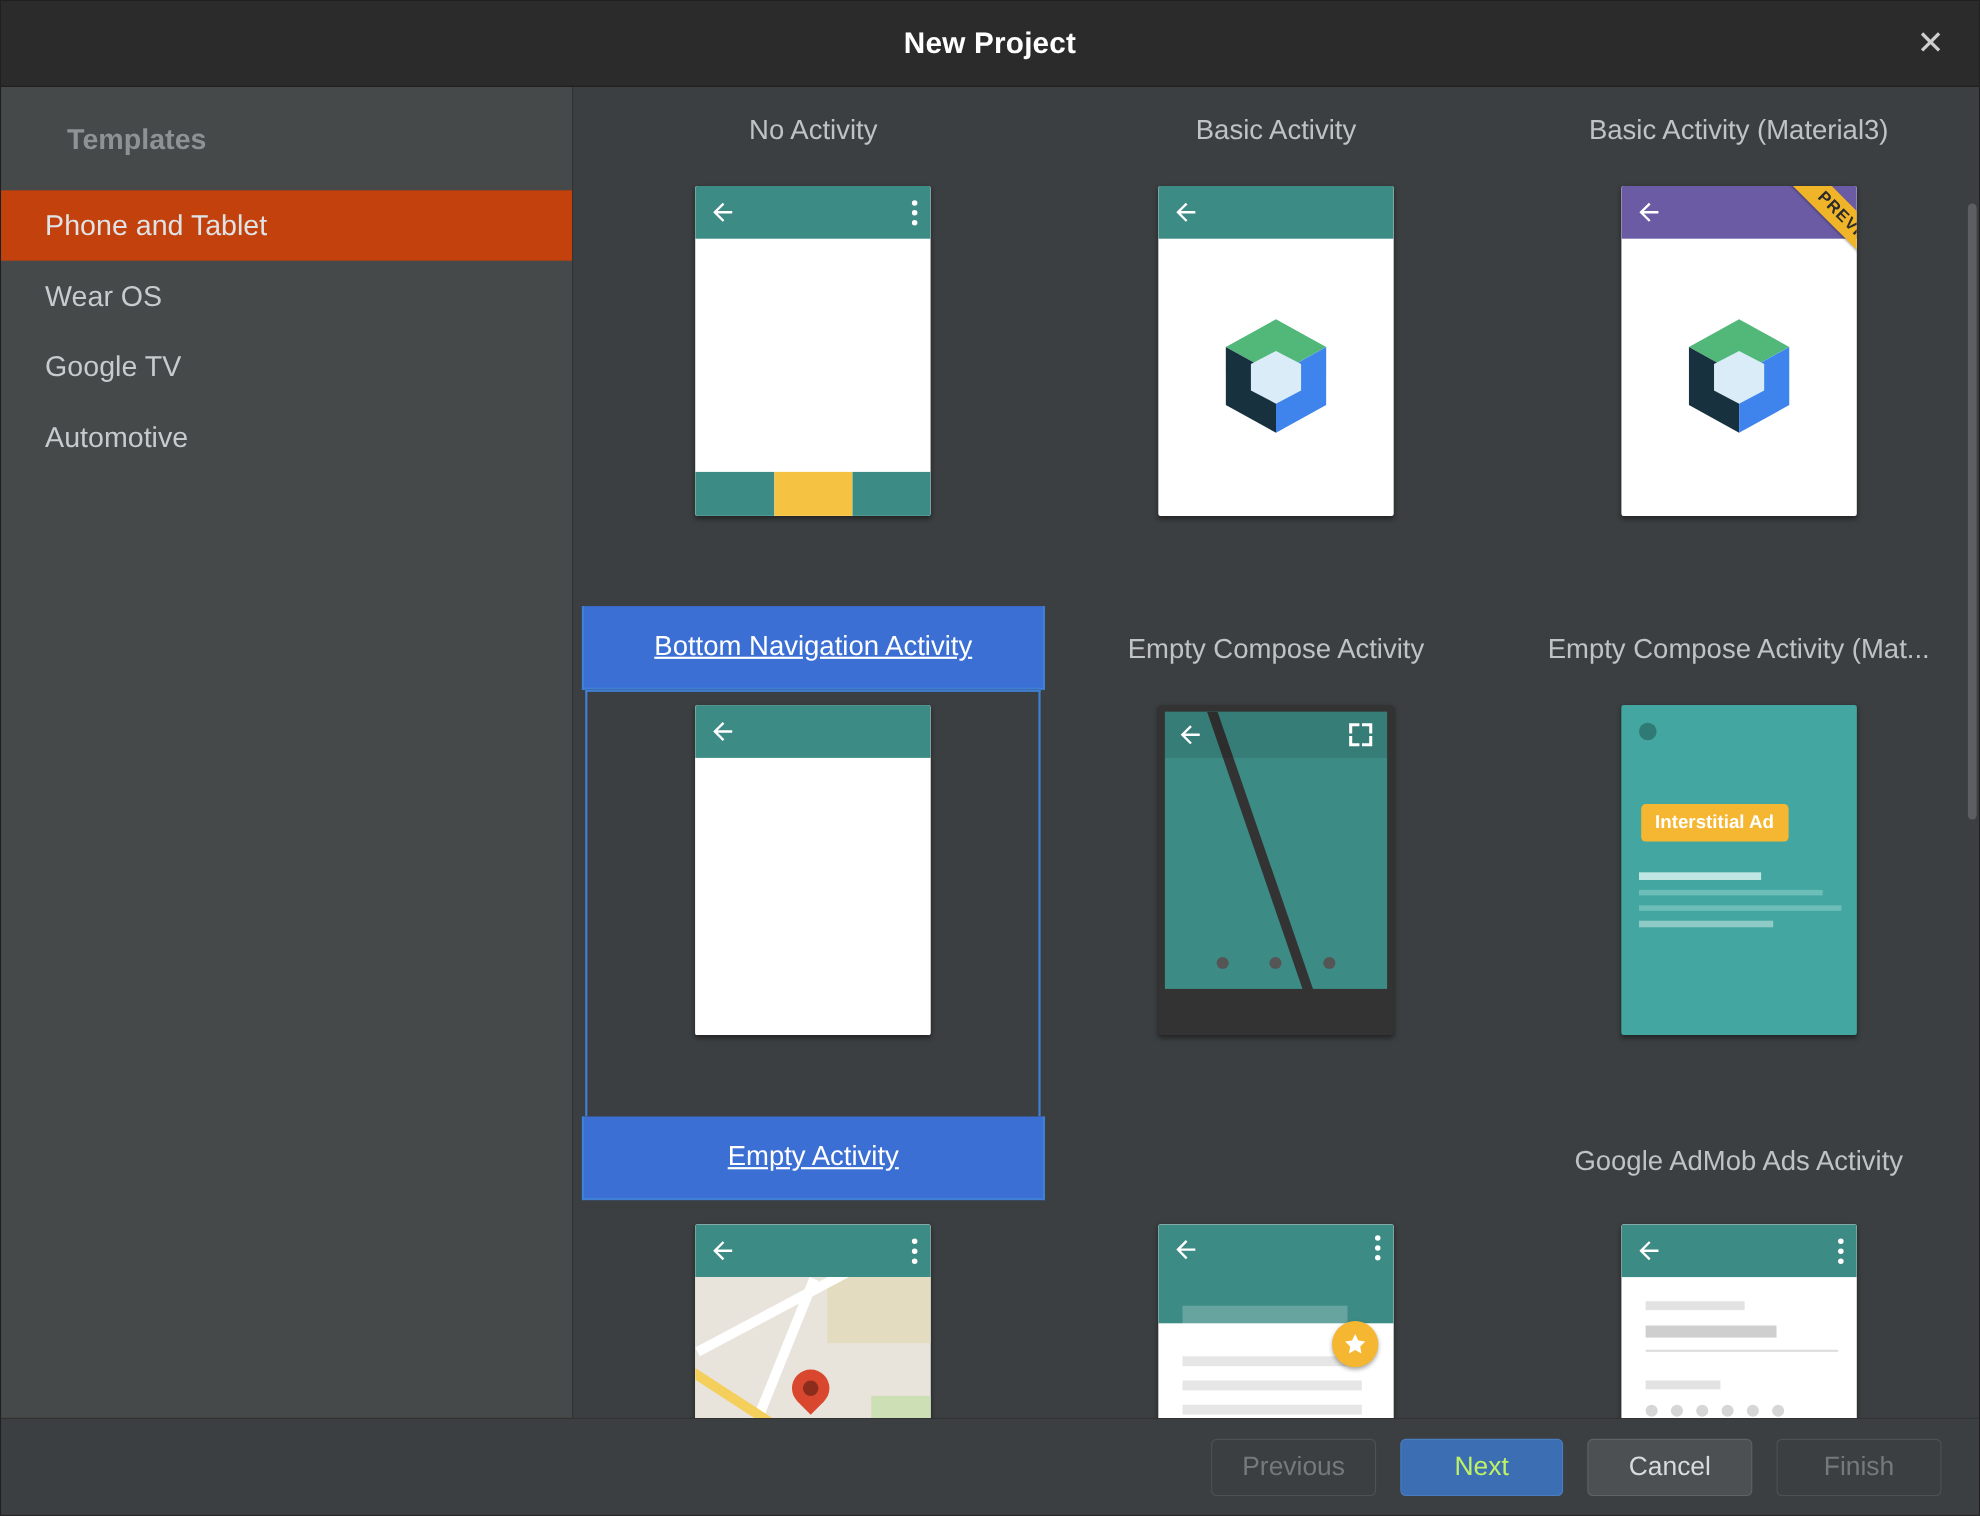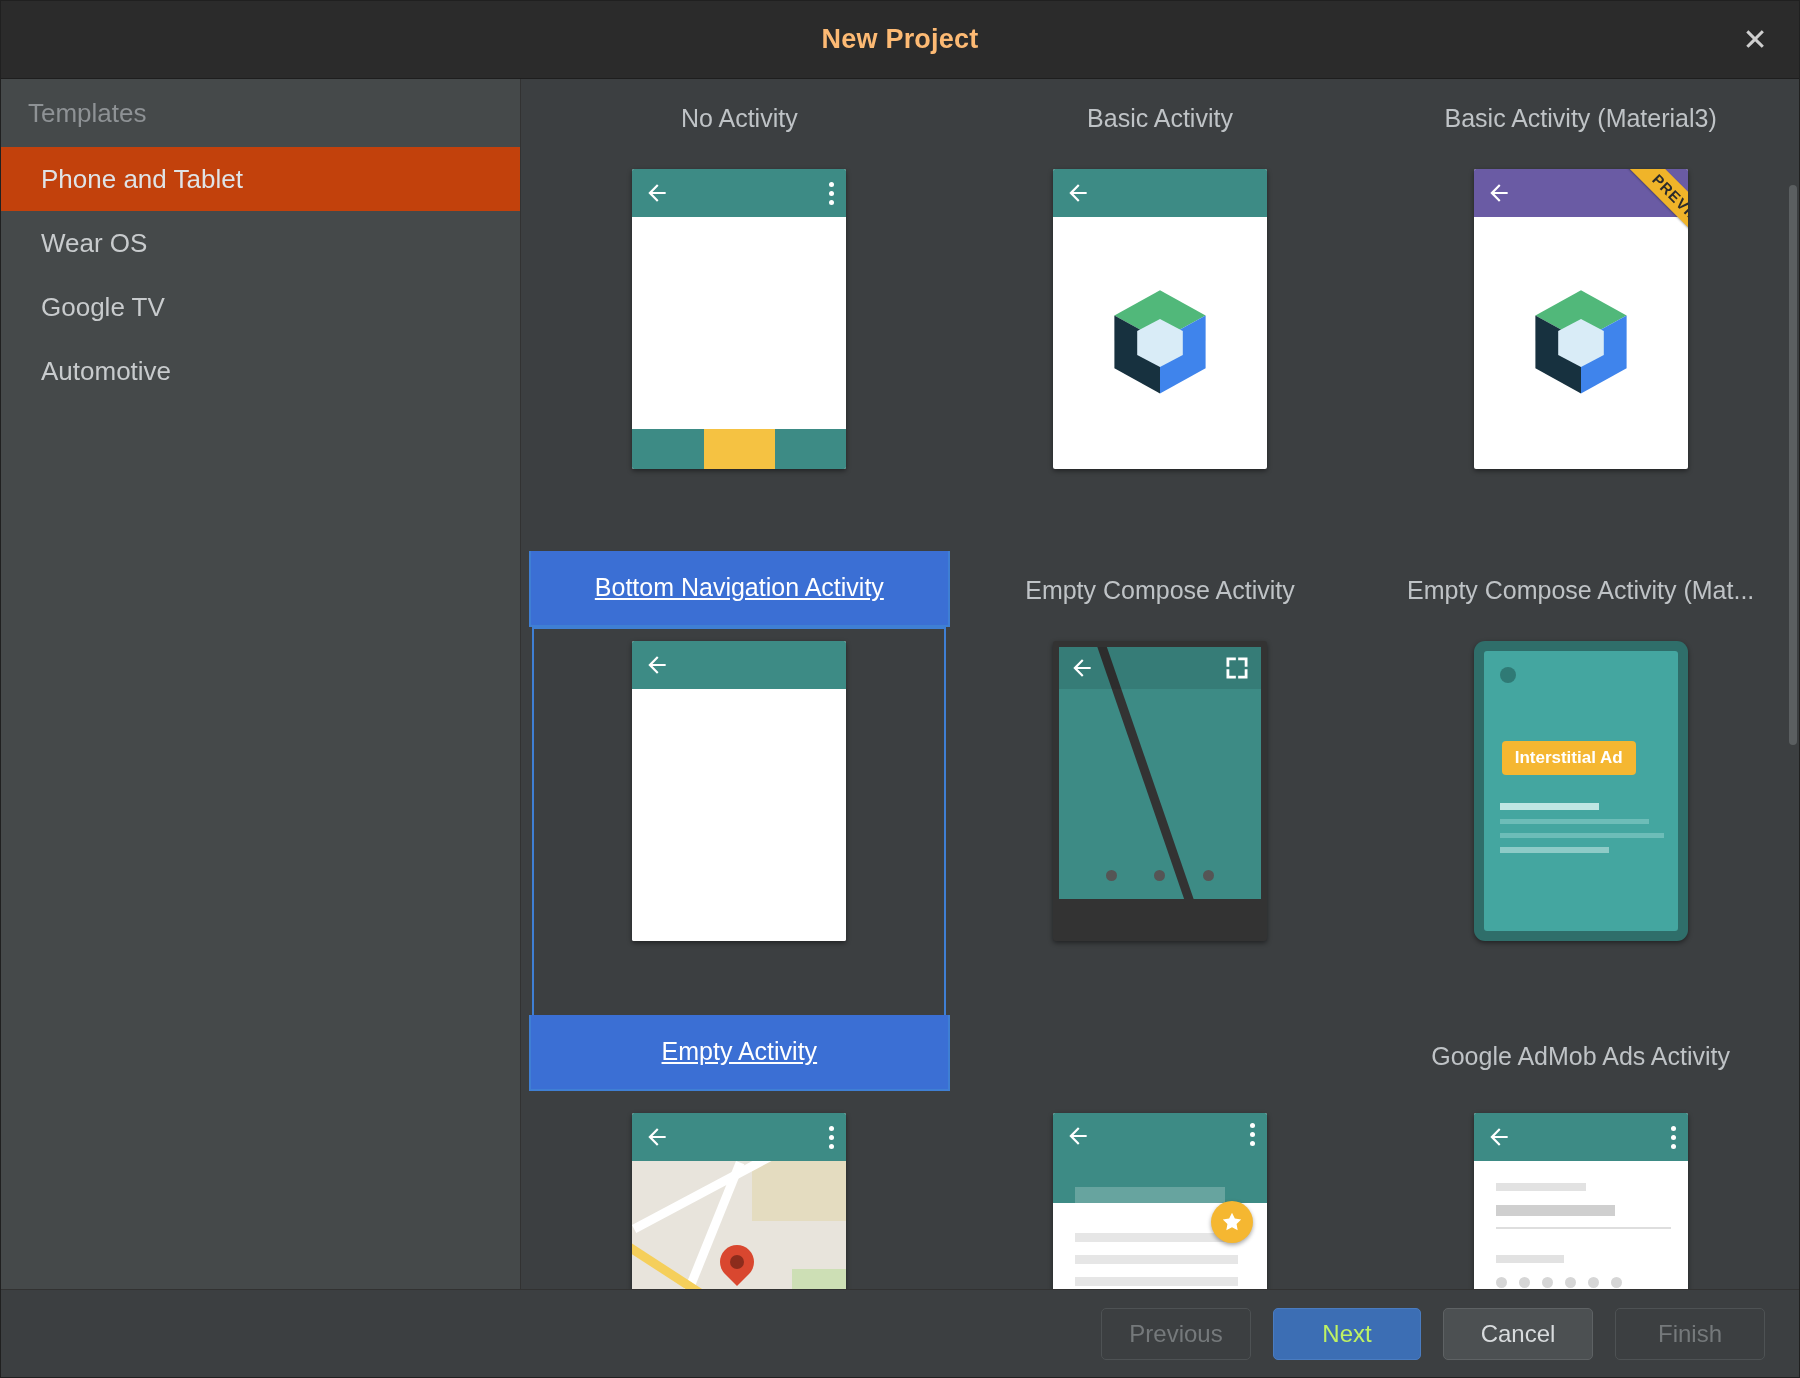--- a/index.html
+++ b/index.html
@@ -29,21 +29,21 @@
     min-height: 78px;
     background: #2b2b2b;
     border-bottom: 1px solid #1e1e1e;
     display: flex;
     align-items: center;
     justify-content: center;
   }
   .titlebar-title {
     font-size: 27px;
     font-weight: bold;
-    color: #fdba74;
+    color: #ffffff;
     letter-spacing: .2px;
   }
   .titlebar-close {
     position: absolute;
     right: 26px;
     top: 50%;
     transform: translateY(-50%);
     width: 36px;
     height: 36px;
     display: flex;
@@ -66,26 +66,27 @@
   
   .sidebar {
     width: 520px;
     min-width: 520px;
     background: #45494a;
     border-right: 1px solid #323232;
     padding-top: 0px;
     overflow: hidden;
   }
   .sidebar-header {
-    height: 68px;
-    display: flex;
-    align-items: center;
-    padding-left: 27px;
+    height: 94px;
+    display: flex;
+    align-items: center;
+    padding-left: 60px;
     font-size: 26px;
     color: #8e9295;
+    font-weight: bold;
   }
   .sidebar-item {
     height: 64px;
     display: flex;
     align-items: center;
     padding-left: 40px;
     font-size: 26px;
     color: #c8cbcd;
     cursor: pointer;
   }
@@ -272,22 +273,21 @@
     padding: 0 28px;
   }
   .fs-dots i { width: 11px; height: 11px; border-radius: 50%; background: #555; display:block;}
 
   
   .admob {
     position: relative;
     width: 214px;
     height: 300px;
     background: #2f6e6a;
-    border-radius: 11px;
-    padding: 10px;
+    border-radius: 1px;
     box-shadow: 0 2px 5px rgba(0,0,0,.45);
   }
   .admob-inner {
     position: relative;
     width: 100%; height: 100%;
     background: #44a6a0;
     border-radius: 3px;
     padding: 16px;
   }
   .admob-dot {

